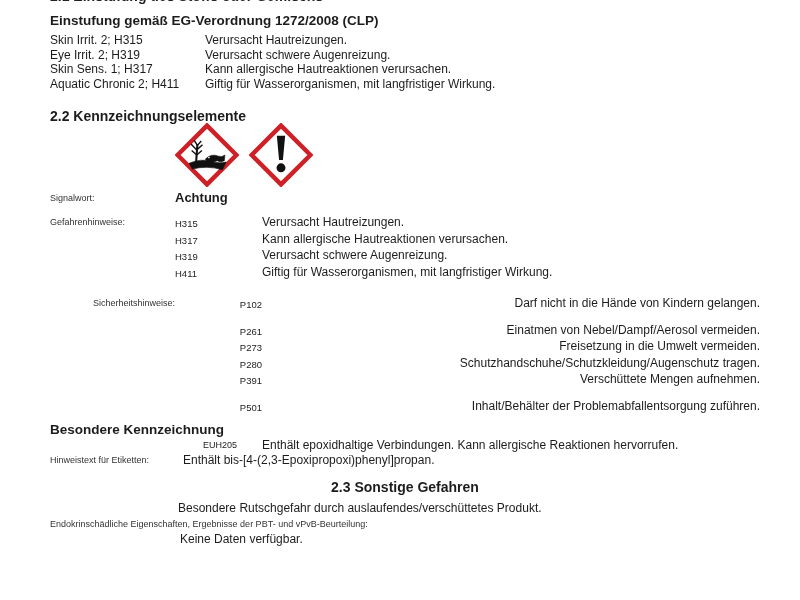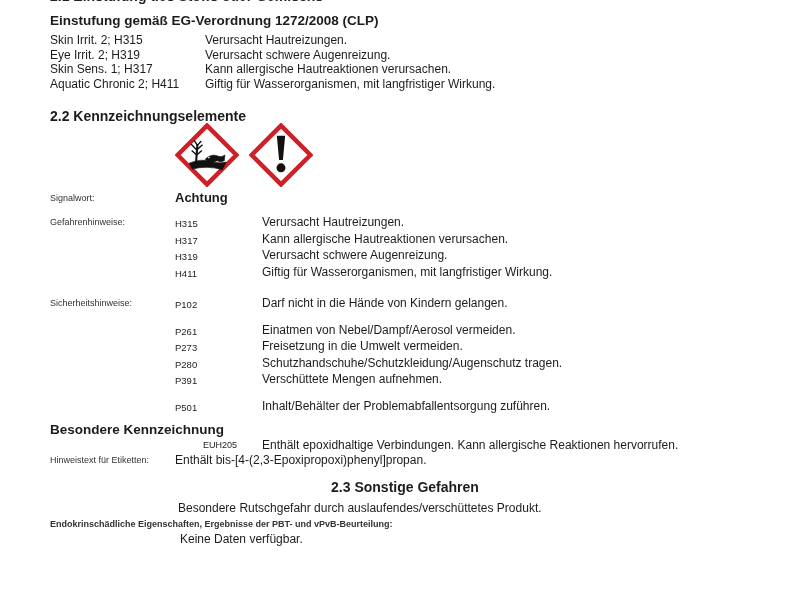--- a/index.html
+++ b/index.html
@@ -24,36 +24,36 @@
 
   .lrow { display:flex; }
   .col-label { width:125px; flex:none; font-size:9px; color:#333; padding-top:2px; line-height:11px; }
   .col-code  { width:87px;  flex:none; font-size:9.5px; padding-top:2px; line-height:14.5px; }
   .col-desc  { flex:1; font-size:12px; line-height:14.5px; }
   .signal    { font-size:13px; font-weight:bold; line-height:14px; }
 
   .gap10 { margin-top:10px; } .gap9 { margin-top:9px; }
   .sw-row { margin-top:4px; }
   .hz-block { margin-top:10px; }
-  .sf-block { margin-top:15px; }
+  .sf-block { margin-top:15px;text-align:right; }
 
   .sub-rows { flex:1; }
   .p-row { display:flex; }
   .p-row .col-code { width:87px; }
 
   .h-special { font-size:13.5px; font-weight:bold; line-height:15px; margin-top:7px; }
   .euh-row { display:flex; margin-top:1px; }
   .euh-indent { width:153px; flex:none; }
   .euh-code { width:59px; flex:none; font-size:9px; padding-top:2px; }
-  .hint-row { display:flex; }
+  .hint-row { display:flex;gap:8px; }
   .hint-text { flex:1; font-size:12px; line-height:14.5px; }
 
   .h-23 { margin-top:12px;text-align:center; }
   .slip { margin:5px 0 0 128px; font-size:12px; line-height:14.5px; }
-  .endo-label { margin-top:3px; font-size:9px; color:#333; line-height:11px;font-weight:bold; }
+  .endo-label { margin-top:3px; font-size:9px; color:#333; line-height:11px; }
   .endo-text { margin:2px 0 0 130px; font-size:12px; line-height:14px; }
 </style>
 </head>
 <body>
 
 <div class="page">
 
   <div class="clip-head">
     <div class="inner">2.1 Einstufung des Stoffs oder Gemischs</div>
   </div>

